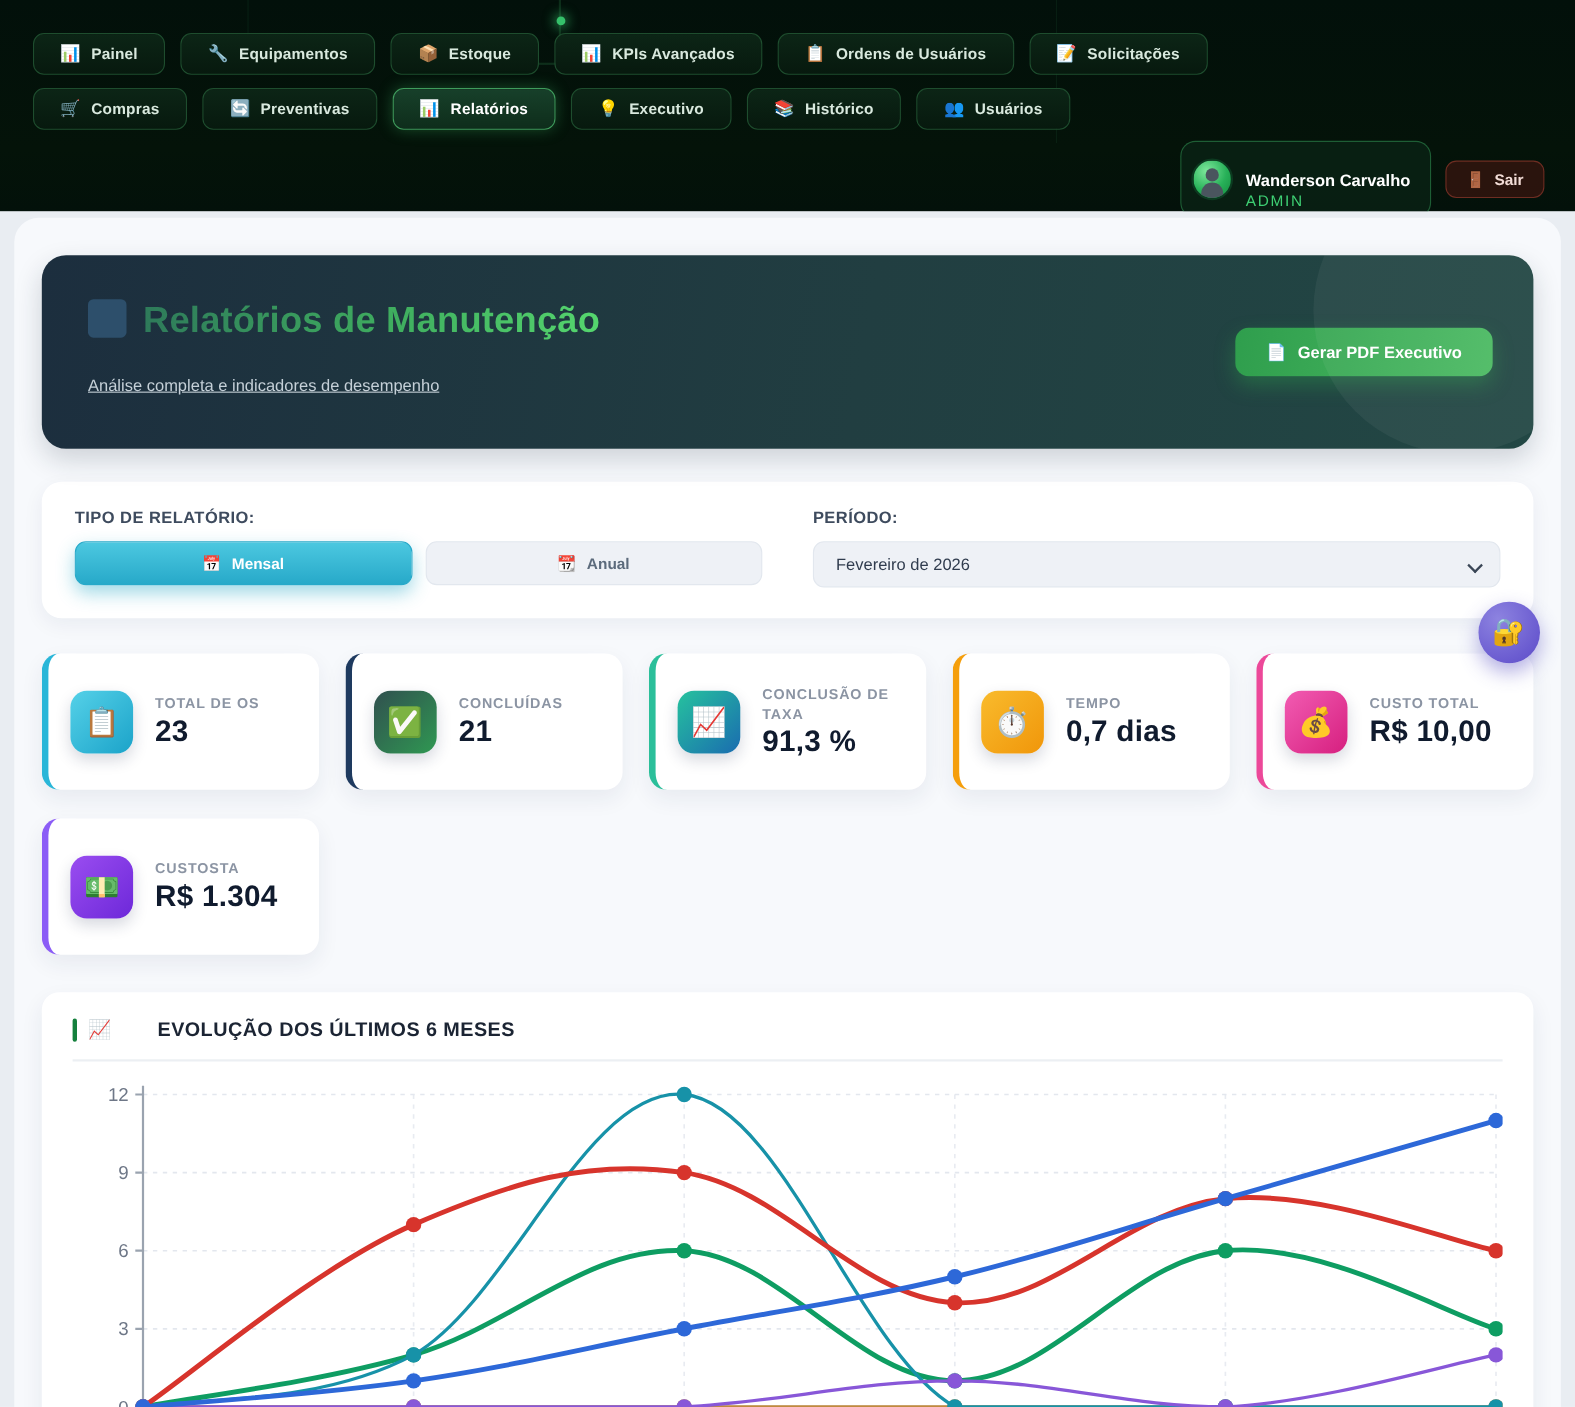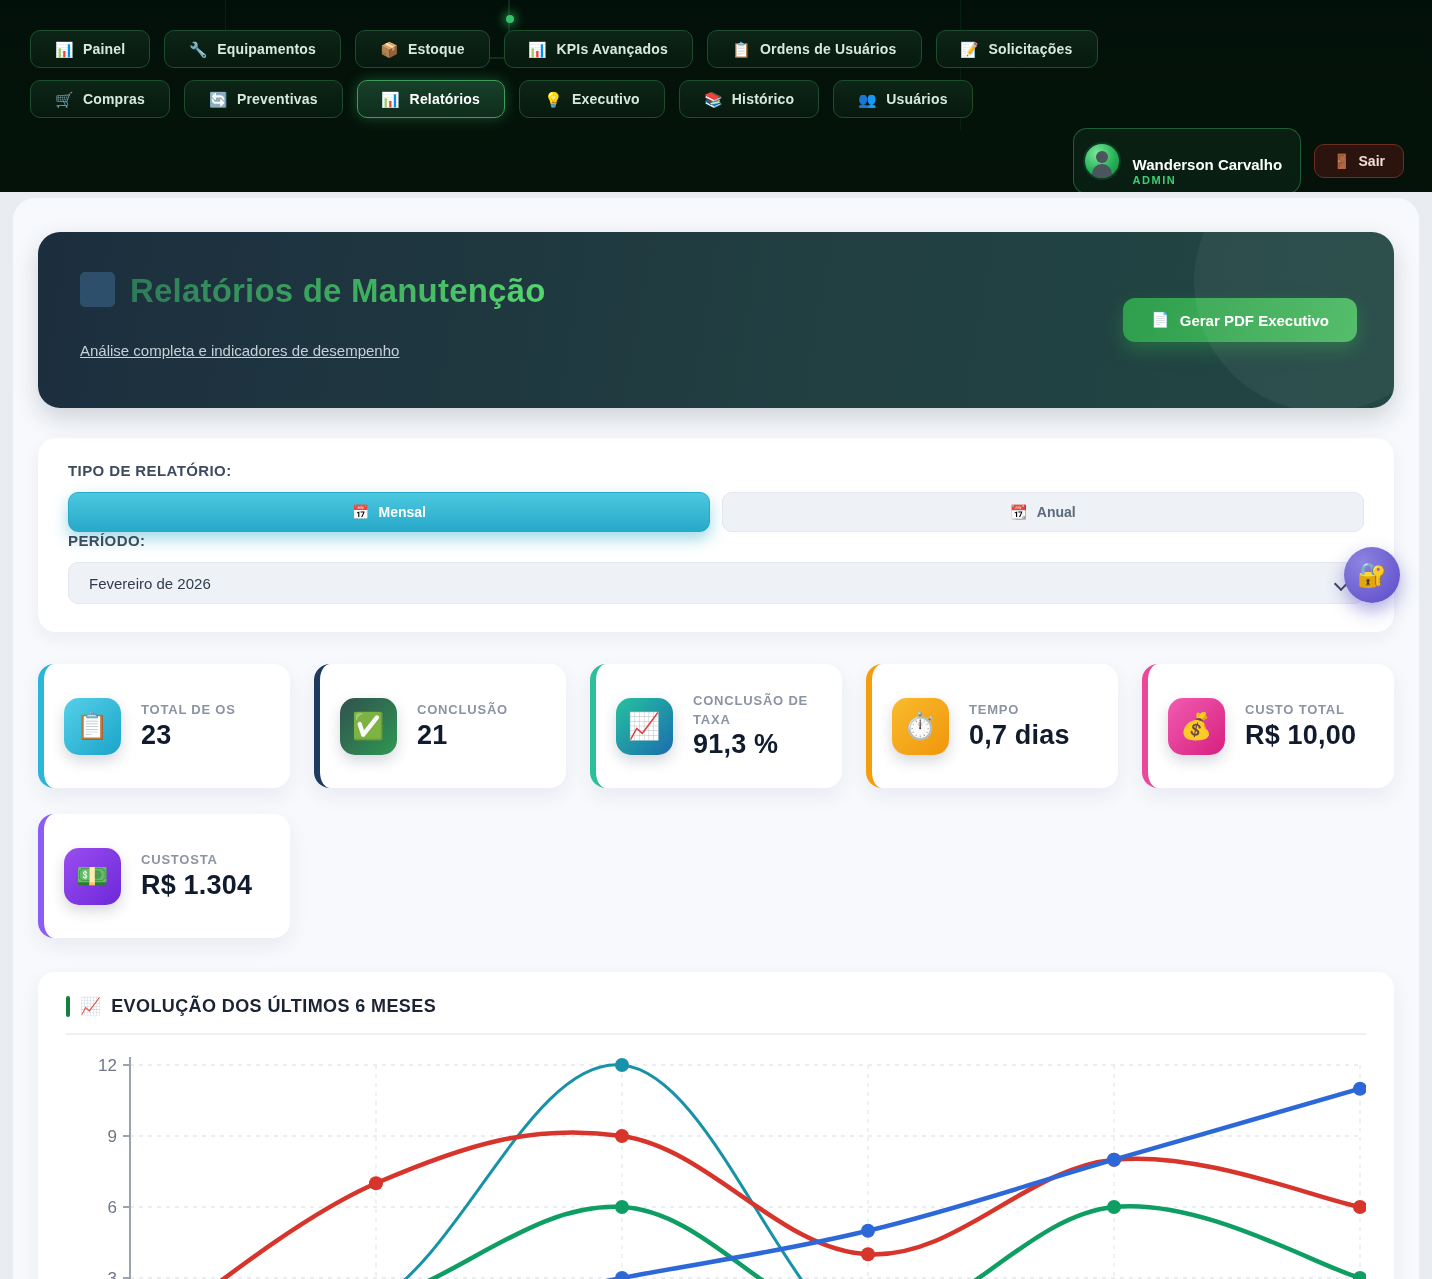--- a/index.html
+++ b/index.html
@@ -46,21 +46,21 @@
   .avatar {
     width:38px; height:38px; border-radius:50%; position:relative;
     background:radial-gradient(circle at 35% 28%,#7de89b 0%,#27b058 55%,#138a3e 100%);
     border:2px solid #0c3a20; overflow:hidden;
   }
   .avatar .head { position:absolute; left:50%; top:7px; width:12px; height:12px;
     margin-left:-6px; border-radius:50%; background:#4a555e; }
   .avatar .body { position:absolute; left:50%; top:20px; width:20px; height:14px;
     margin-left:-10px; border-radius:10px 10px 2px 2px; background:#4a555e; }
   .user-name { color:#ffffff; font-size:15px; font-weight:bold; line-height:1.2;margin-top:20px; }
-  .user-role { color:#3ecf73; font-size:11px; font-weight:bold; letter-spacing:1.5px; }
+  .user-role { color:#3ecf73; font-size:14px; font-weight:normal; letter-spacing:1.5px; }
   .logout-btn {
     display:flex; align-items:center; gap:8px; padding:8px 18px; cursor:pointer;
     background:rgba(74,22,16,.55); border:1px solid #6e2d22; border-radius:10px;
     color:#f2dcd6; font-size:14px; font-weight:bold; font-family:"Liberation Sans",sans-serif;
   }
 
   
   .main-panel {
     position:relative; margin:6px 13px 0; padding:34px 25px 0;
     background:#f7f9fc; border-radius:22px 22px 0 0;
@@ -91,21 +91,21 @@
     position:absolute; right:37px; top:66px; display:flex; align-items:center; gap:10px;
     padding:13px 28px; border:none; border-radius:12px; cursor:pointer;
     background:linear-gradient(100deg,#2f9e4d 0%,#4cbb63 100%);
     color:#fff; font-size:15px; font-weight:800; font-family:"Liberation Sans",sans-serif;
     box-shadow:0 8px 18px rgba(45,160,75,.4);
   }
 
   
   .filter-card {
     margin-top:30px; background:#ffffff; border-radius:18px; padding:24px 30px 28px;
-    display:grid; grid-template-columns:1fr; column-gap:46px;
+    display:grid; grid-template-columns:1fr 1fr; column-gap:46px;
     box-shadow:0 6px 18px rgba(25,40,80,.06);
   }
   .filter-label { font-size:15px; font-weight:bold; color:#3e4b5e; letter-spacing:.4px; margin-bottom:13px; }
   .seg-row { display:flex; gap:12px; }
   .seg-btn {
     flex:1; display:flex; align-items:center; justify-content:center; gap:9px;
     height:40px; border-radius:10px; cursor:pointer; font-family:"Liberation Sans",sans-serif;
     font-size:14px; font-weight:bold;
     background:#eef1f6; border:1px solid #e2e7ee; color:#5c6b7c;
   }
@@ -142,21 +142,21 @@
   .stat-value { margin-top:0; font-size:27px; font-weight:800; color:#101b2e; letter-spacing:.2px; }
 
   
   .chart-card {
     margin-top:34px; background:#ffffff; border-radius:16px; padding:24px 28px 20px;
     box-shadow:0 8px 20px rgba(25,40,80,.07);
   }
   .chart-head { display:flex; align-items:center; gap:10px; padding-bottom:16px; }
   .chart-accent { width:4px; height:21px; border-radius:2px; background:#15803d; }
   .chart-emoji { font-size:17px; }
-  .chart-title { font-size:18px; font-weight:800; color:#1b2433; letter-spacing:.4px; }
+  .chart-title { font-size:18px; font-weight:800; color:#1b2433; letter-spacing:.4px;margin-left:32px; }
   .chart-divider { border-top:2px solid #eceff3; margin-bottom:14px; }
   .chart-svg { width:100%; display:block; }
   .chart-svg .grid-h { stroke:#e3e7ee; stroke-width:1.5; stroke-dasharray:4 5; }
   .chart-svg .grid-v { stroke:#e8ebf1; stroke-width:1.5; stroke-dasharray:4 5; }
   .chart-svg .axis { stroke:#9aa3af; stroke-width:2; fill:none; }
   .chart-svg .ytick, .chart-svg .xtick { fill:#6e7787; font-family:"Liberation Sans",sans-serif; font-size:17px; }
 
   
   .fab-lock {
     position:absolute; left:1344px; top:547px; width:56px; height:56px; border-radius:50%;
@@ -287,21 +287,21 @@
       <div class="stat-card" style="border-left-color: rgb(41, 182, 216);">
         <div class="stat-icon" style="background: linear-gradient(135deg, rgb(85, 209, 232), rgb(27, 163, 201));">📋</div>
         <div>
           <div class="stat-label">TOTAL DE OS</div>
           <div class="stat-value">23</div>
         </div>
       </div>
       <div class="stat-card" style="border-left-color: rgb(30, 58, 95);">
         <div class="stat-icon" style="background: linear-gradient(135deg, rgb(49, 80, 79), rgb(47, 152, 82));">✅</div>
         <div>
-          <div class="stat-label">CONCLUSÃO</div>
+          <div class="stat-label">CONCLUÍDAS</div>
           <div class="stat-value">21</div>
         </div>
       </div>
       <div class="stat-card" style="border-left-color: rgb(43, 191, 154);">
         <div class="stat-icon" style="background: linear-gradient(135deg, rgb(38, 194, 158), rgb(26, 108, 176));">📈</div>
         <div>
           <div class="stat-label">CONCLUSÃO DE TAXA</div>
           <div class="stat-value">91,3 %</div>
         </div>
       </div>

